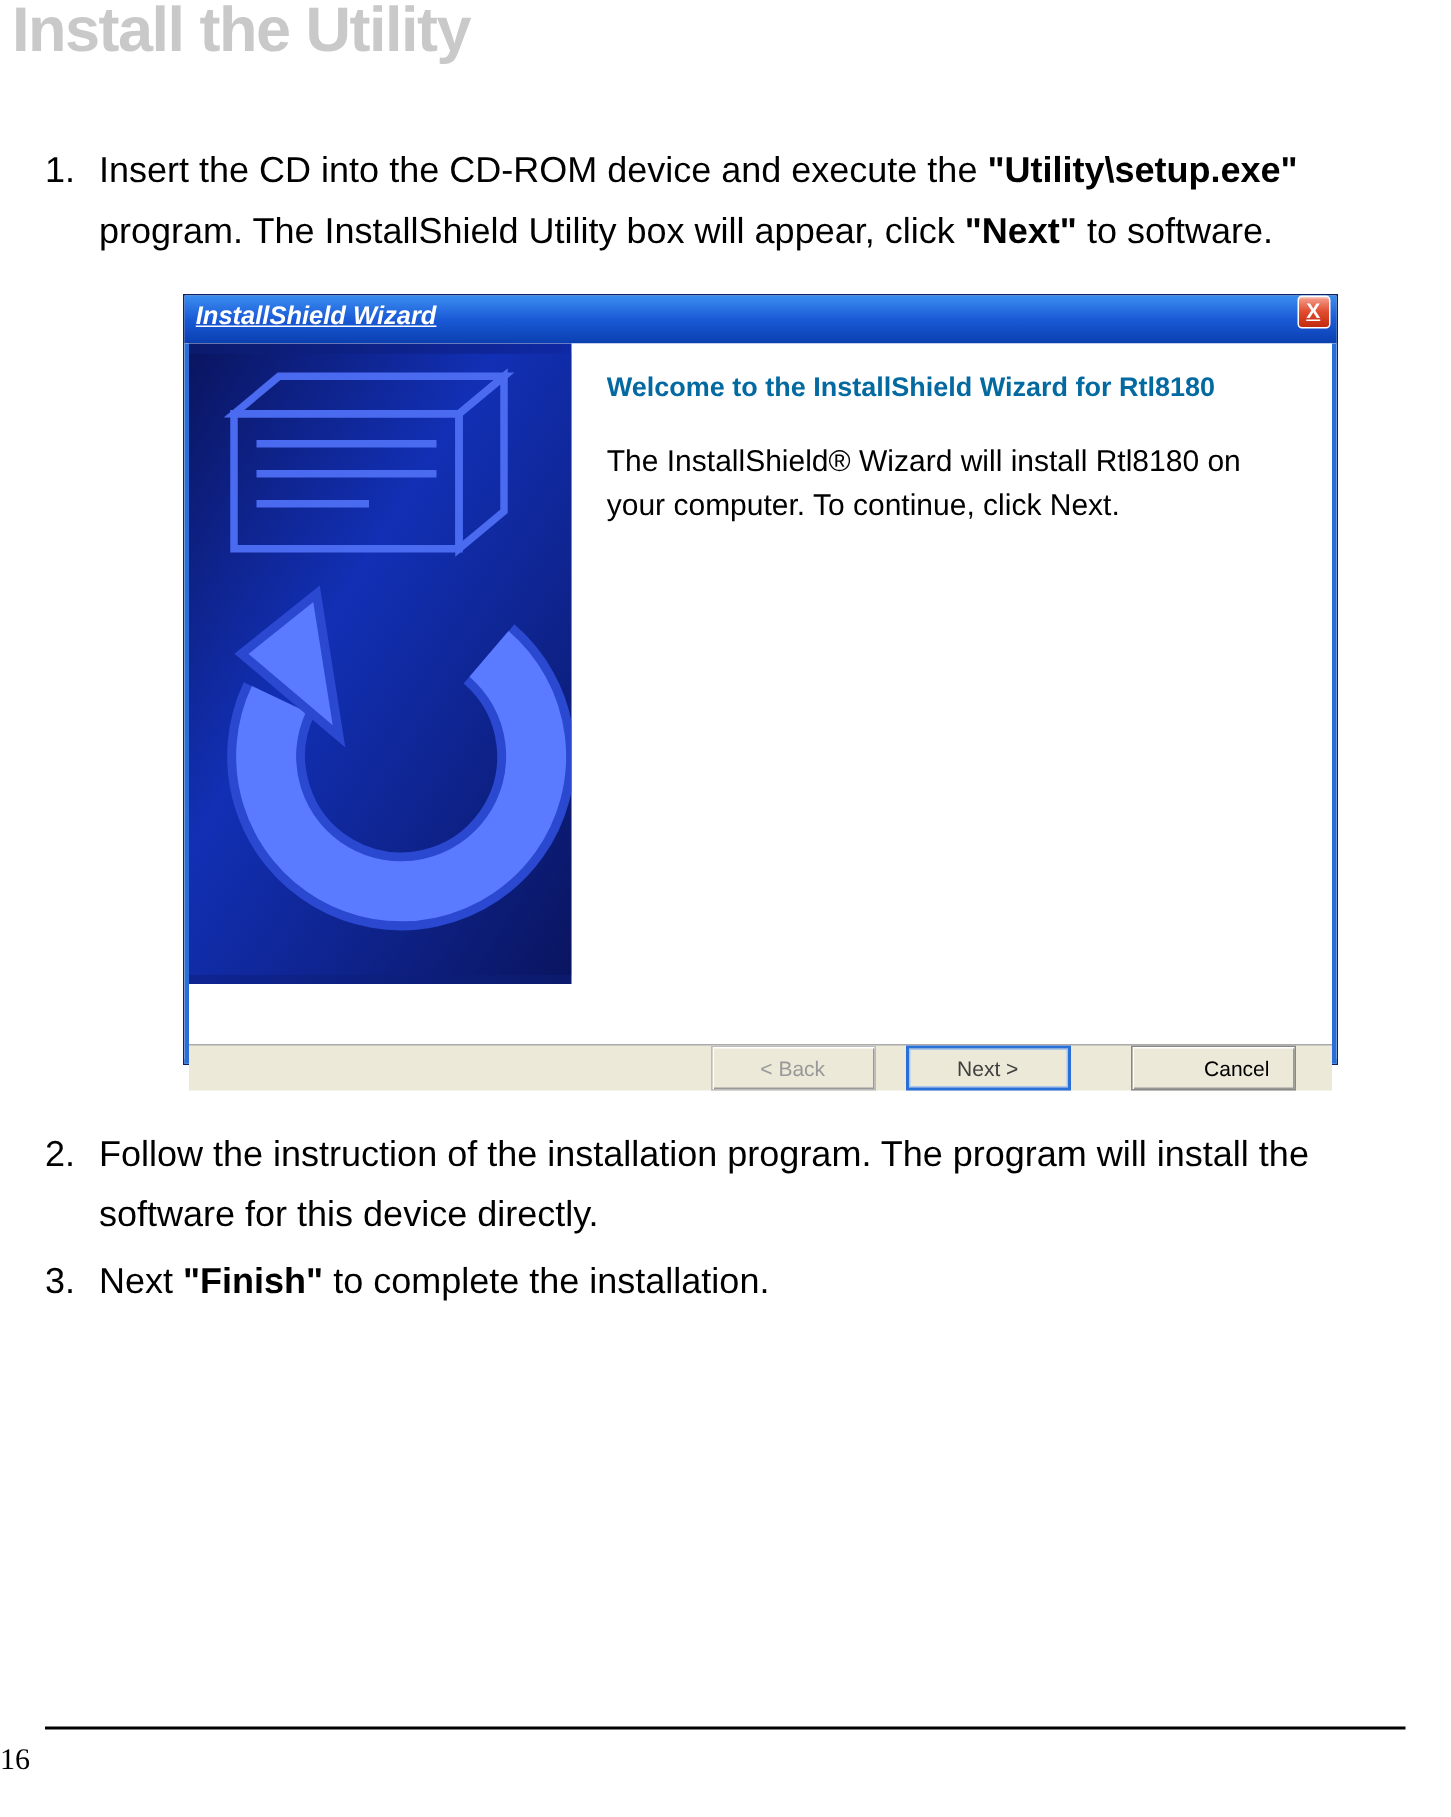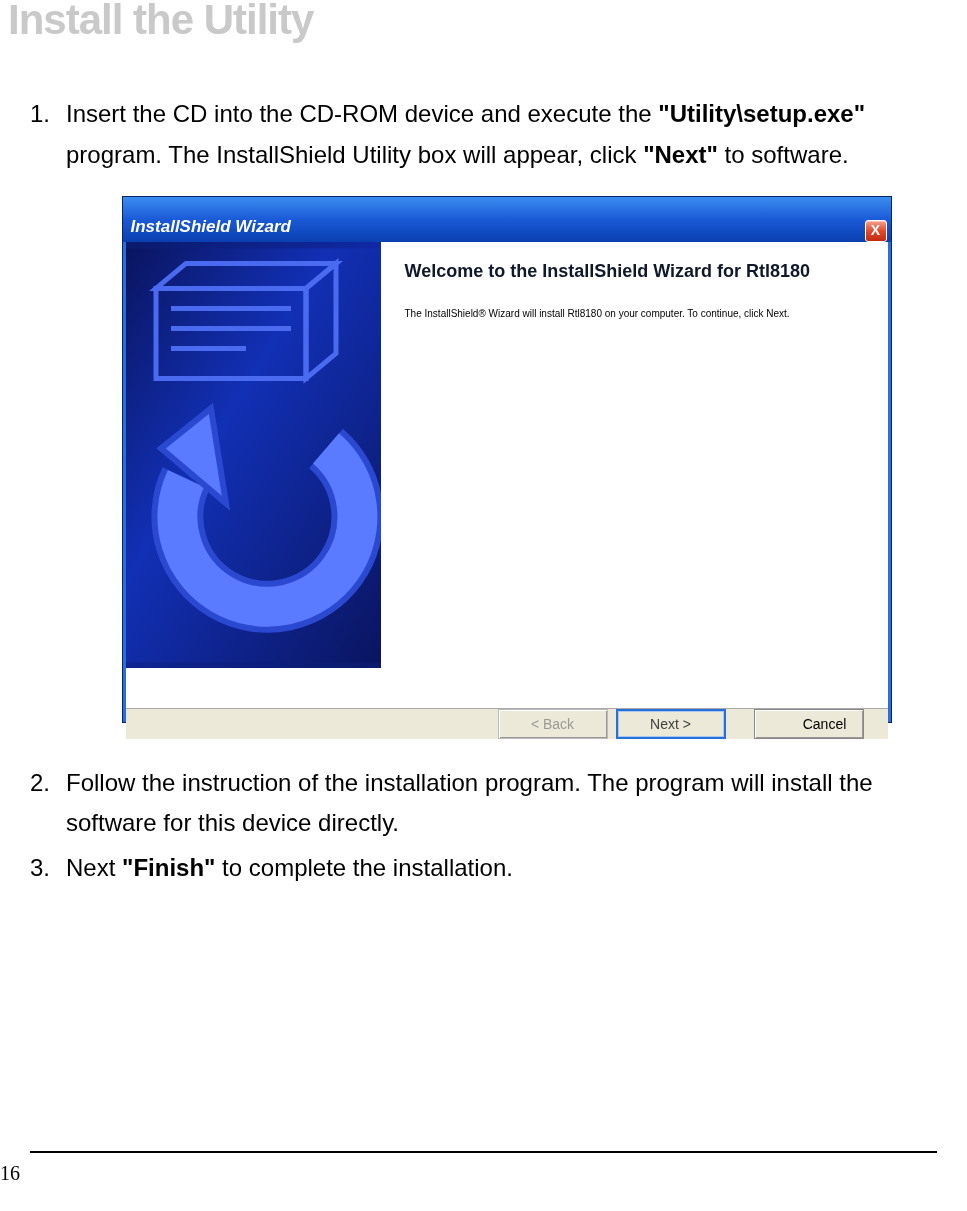--- a/index.html
+++ b/index.html
@@ -47,30 +47,31 @@
   .wizard-wrap {
     width: 770px;
     margin: 20px auto 40px auto;
   }
   .wizard {
     width: 770px;
     border: 1px solid #0a246a;
     font-family: Tahoma, Arial, sans-serif;
   }
   .titlebar {
-    height: 45px;
+    height: 32px;
     background: linear-gradient(to bottom, #3b8df0 0%, #1a5ad6 50%, #0a3fb0 100%);
     display: flex;
-    align-items: flex-end;
+    align-items: flex-start;
     padding: 0 4px 0 8px;
     color: #ffffff;
     font-size: 17px;
     font-weight: bold;
     font-style: italic;
     font-family: Arial;
+    text-decoration: underline;
   }
   .titlebar .title-text { flex: 1; }
   .close-btn {
     width: 22px; height: 22px;
     background: linear-gradient(to bottom, #f5a08f 0%, #e04b2e 50%, #c22a0e 100%);
     border: 1px solid #fff;
     border-radius: 3px;
     display: flex; align-items: center; justify-content: center;
     color: #fff; font-weight: bold; font-size: 14px;
     font-style: normal;
@@ -96,38 +97,38 @@
     overflow: hidden;
   }
   .side-image svg { width: 100%; height: 100%; }
   .content-text {
     flex: 1;
     padding: 18px 26px 0 24px;
   }
   .welcome-heading {
     font-size: 18px;
     font-weight: bold;
-    color: #0f172a;
+    color: #0369a1;
     line-height: 1.3;
     margin-bottom: 24px;
   }
   .welcome-desc {
-    font-size: 10px;
+    font-size: 20px;
     color: #000;
     line-height: 1.45;
   }
   .button-row {
     height: 64px;
     border-top: 1px solid #aaa;
     background: #ece9d8;
     display: flex;
     align-items: center;
     justify-content: flex-end;
     padding-right: 24px;
-    gap: 8px;
+    gap: 20px;
     margin-top: 40px;
   }
   .wiz-btn {
     width: 110px;
     height: 30px;
     background: #ece9d8;
     border: 1px solid #888;
     font-family: Tahoma, Arial;
     font-size: 14px;
     box-shadow: 1px 1px 0 #fff inset, -1px -1px 0 #999 inset;

